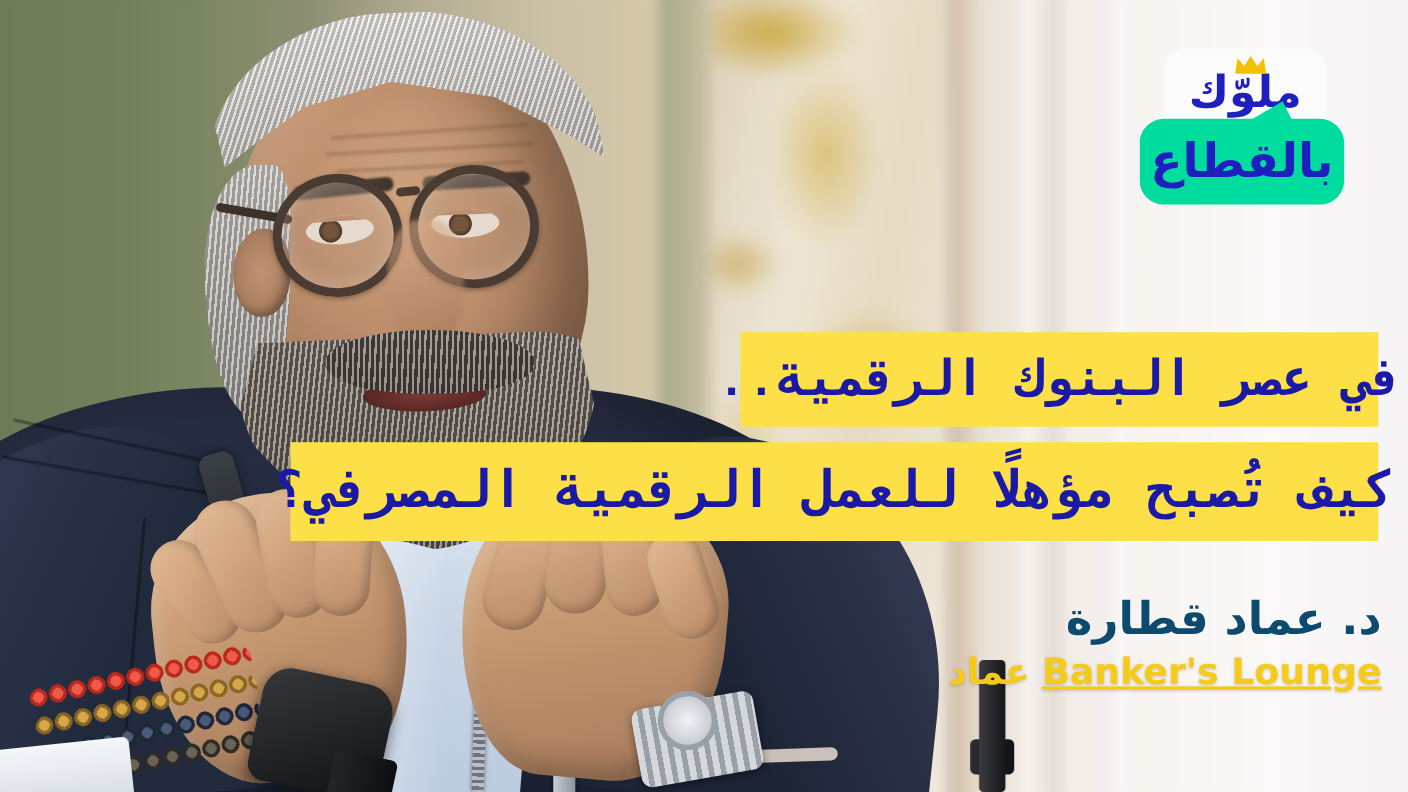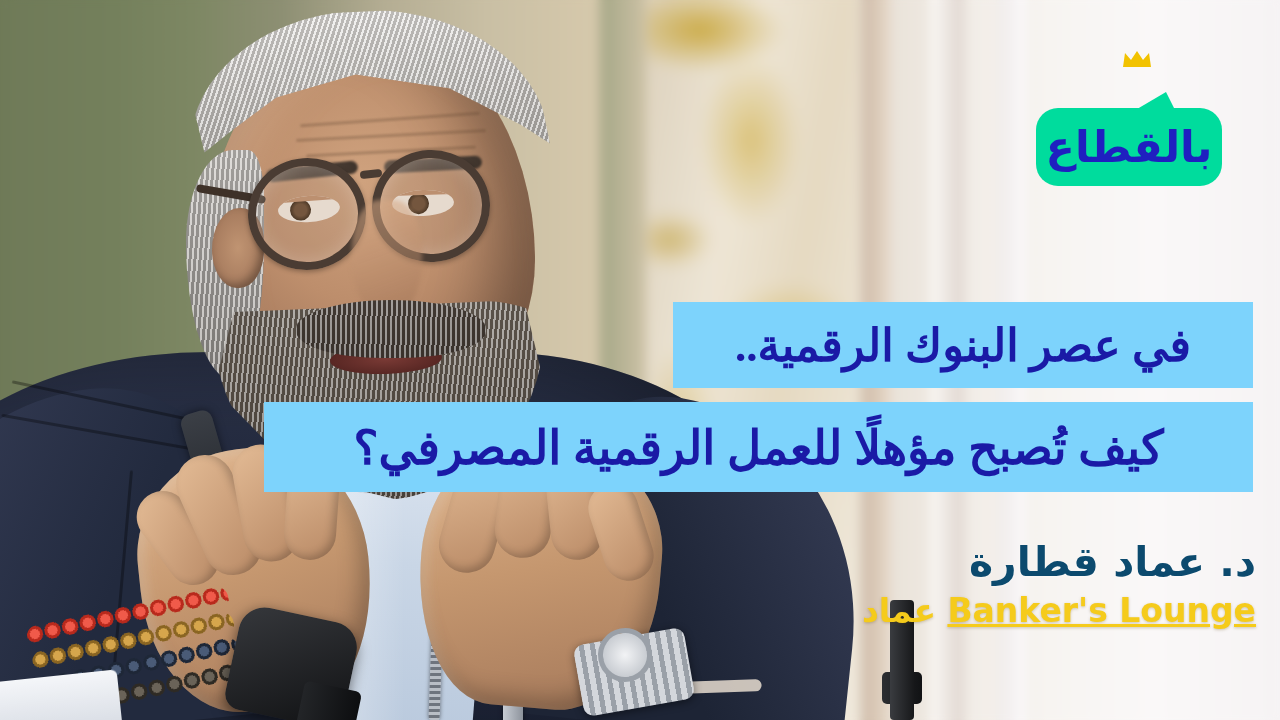--- a/index.html
+++ b/index.html
@@ -333,24 +333,24 @@
     border-bottom:20px solid #00dc9d;
   }
   .logo-bot-text{
     font-family:"DejaVu Sans","Liberation Sans",sans-serif;
     font-size:43px;font-weight:700;color:#1f1fc0;line-height:1;
     letter-spacing:-2px;direction:rtl;position:relative;z-index:2;
   }
 
   
   .banner{
-    position:absolute;background:#7dd3fc;
+    position:absolute;background:#fde047;
     display:flex;align-items:center;justify-content:center;
     direction:rtl;
-    font-family:Liberation Serif, serif;
+    font-family:Liberation Mono, monospace;
     font-weight:700;color:#1a1aa6;
     white-space:nowrap;
   }
   .banner.line1{left:673px;top:302px;width:580px;height:86px;font-size:45px;}
   .banner.line2{left:264px;top:402px;width:989px;height:90px;font-size:47px;}
 
   
   .speaker{
     position:absolute;right:24px;top:540px;text-align:right;direction:rtl;
     font-family:"DejaVu Sans","Liberation Sans",sans-serif;
@@ -457,20 +457,23 @@
       <div class="mic-head"></div>
       <div class="mic-stem"></div>
     </div>
 
     <div class="mic2-tip"></div>
     <div class="mic2-cap"></div>
     <div class="mic2-shaft"></div>
   </div>
 
   <div class="logo">
+    <div class="logo-bubble">
+      <span class="logo-top-text">ملوّك</span>
+    </div>
     <svg class="crown" viewBox="0 0 30 18">
       <path d="M1 17 L3 3 L9 10 L15 1 L21 10 L27 3 L29 17 Z" fill="#f2c200"></path>
     </svg>
     <div class="logo-green">
       <span class="logo-bot-text">بالقطاع</span>
     </div>
   </div>
 
   <div class="banner line1">
     <span>في عصر البنوك الرقمية..</span>

